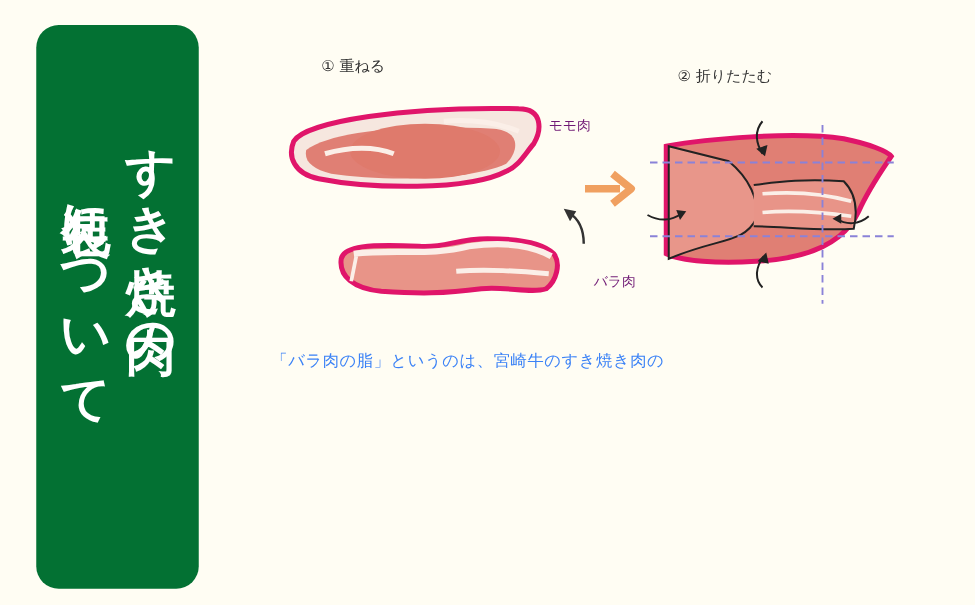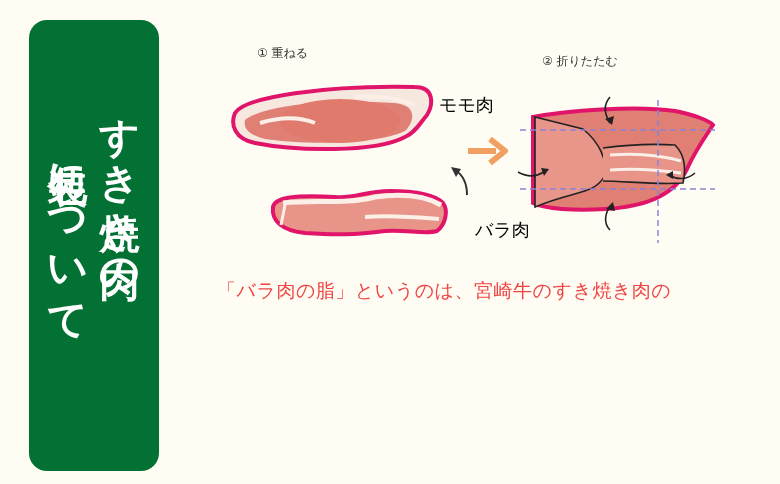--- a/index.html
+++ b/index.html
@@ -33,32 +33,32 @@
   .illus {
     position: absolute; left: 205px; top: 25px; width: 520px; height: 225px;
   }
   .illus svg { position: absolute; left: 0; top: 0; }
 
   .step-label {
     position: absolute; font-size: 12px; color: #333;
     font-family: "DejaVu Sans", sans-serif;
   }
   .meat-label {
-    position: absolute; font-size: 18px; color: #000000;
+    position: absolute; font-size: 11px; color: #701a75;
     font-family: "DejaVu Sans", sans-serif;
   }
 
   .body-text {
     position: absolute; left: 217px; top: 277px;
   }
   .line {
     position: relative;
     font-family: "DejaVu Serif", serif;
-    font-size: 19px;
-    color: #ef4444;
+    font-size: 13px;
+    color: #3b82f6;
     height: 40px;
     line-height: 26px;
     white-space: nowrap;
     letter-spacing: 0.5px;
   }
   .line.hl span.txt {
     position: relative; z-index: 1;
     font-weight: bold;
   }
   .line.hl::before {

